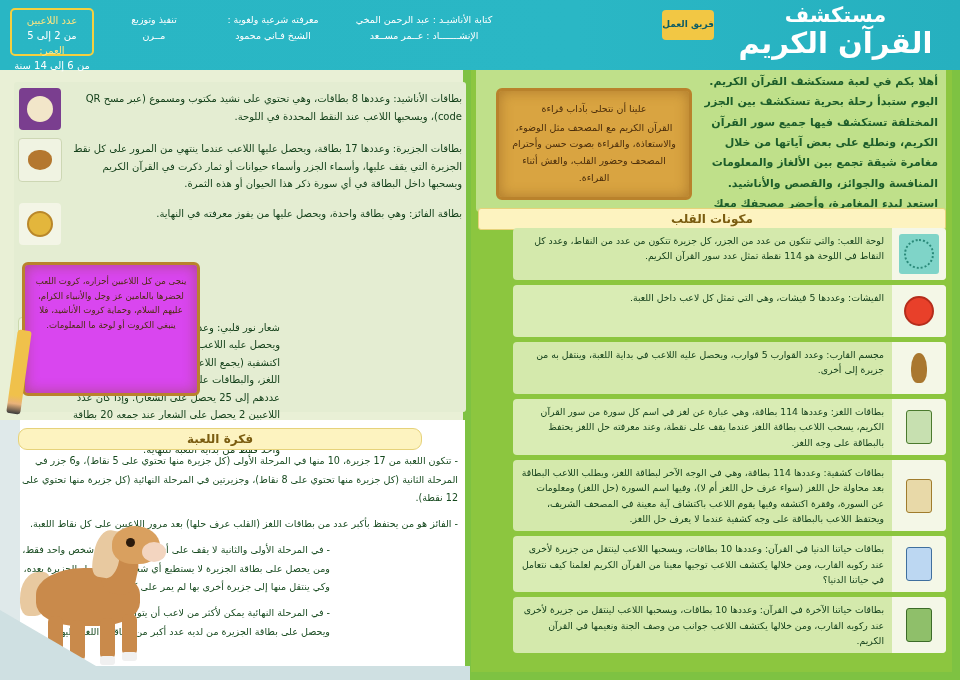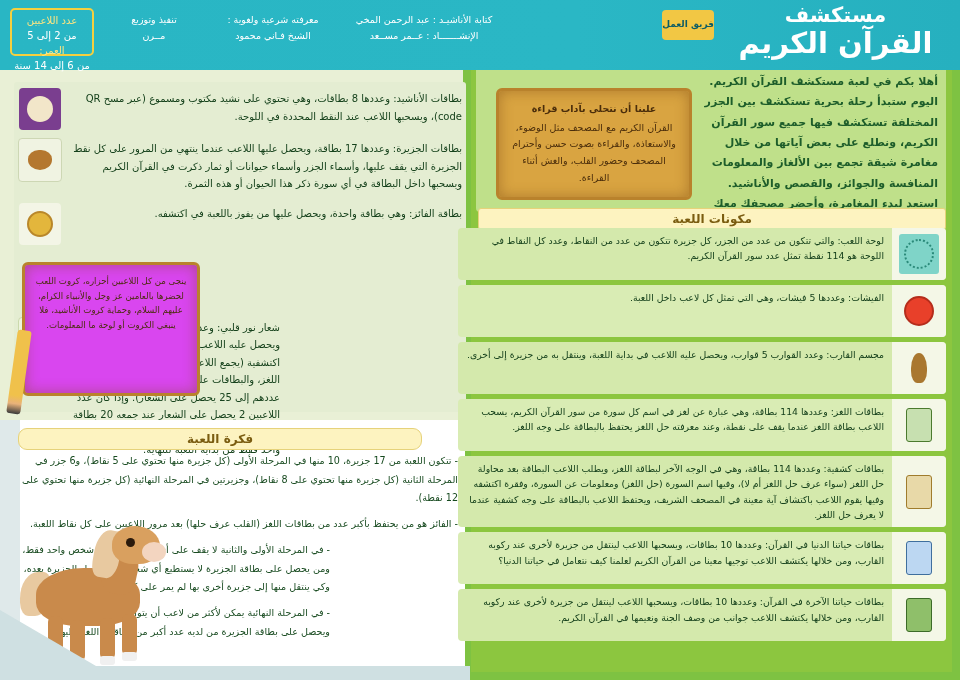--- a/index.html
+++ b/index.html
@@ -76,33 +76,33 @@
     position:absolute;right:22px;top:72px;width:236px;
     font-size:11px;color:#1d5d2a;line-height:1.85;text-align:right;font-weight:bold;
   }
   .scroll-note{
     position:absolute;right:268px;top:88px;width:196px;height:112px;
     background:#d9a441;border:3px solid #b9822c;border-radius:6px;
     box-shadow:inset 0 0 14px rgba(120,70,20,.45);
     color:#4a2d0b;font-size:9.5px;line-height:1.75;text-align:center;
     padding:10px 12px;box-sizing:border-box;
   }
-  .scroll-note .hd{font-weight:bold;display:block;margin-bottom:2px;}
+  .scroll-note .hd{font-weight:normal;display:block;margin-bottom:2px;}
 
   
   .ribbon{
     position:absolute;background:#fdf3c0;border:1px solid #e6d27a;border-radius:3px;
     color:#7a5c10;font-size:12px;font-weight:bold;text-align:center;
     padding:3px 10px;box-sizing:border-box;
   }
   #ribbon-components{right:14px;top:208px;width:468px;}
   #ribbon-idea{left:18px;top:428px;width:404px;border-radius:9px;}
 
   
-  .comp-list{position:absolute;right:14px;top:228px;width:488px;}
+  .comp-list{position:absolute;right:14px;top:228px;width:433px;}
   .comp-row{
     display:flex;flex-direction:row;align-items:stretch;
     background:#d9ecb4;border-radius:4px;margin-bottom:5px;overflow:hidden;
     min-height:52px;
   }
   .comp-row .thumb{
     width:54px;flex:0 0 54px;background:#f4f7e7;display:flex;align-items:center;justify-content:center;
   }
   .comp-row .txt{
     flex:1;padding:5px 8px;font-size:9.3px;line-height:1.65;color:#15401b;text-align:right;
@@ -224,21 +224,21 @@
     </div>
   </div>
 
   <div class="intro">أهلا بكم في لعبة مستكشف القرآن الكريم. اليوم ستبدأ رحلة بحرية تستكشف بين الجزر المختلفة تستكشف فيها جميع سور القرآن الكريم، ونطلع على بعض آياتها من خلال مغامرة شيقة تجمع بين الألغاز والمعلومات المنافسة والجوائز، والقصص والأناشيد. استعد لبدء المغامرة، وأحضر مصحفك معك</div>
 
   <div class="scroll-note">
     <span class="hd">علينا أن نتحلى بآداب قراءة</span>
     <span>القرآن الكريم مع المصحف مثل الوضوء، والاستعاذة، والقراءة بصوت حسن وأحترام المصحف وحضور القلب، والغش أثناء القراءة.</span>
   </div>
 
-  <div class="ribbon" id="ribbon-components">مكونات اللعبة</div>
+  <div class="ribbon" id="ribbon-components">مكونات القلب</div>
 
   <div class="comp-list">
     <div class="comp-row">
       <div class="thumb">
           <div class="tb tb-board"></div>
         </div>
       <div class="txt">لوحة اللعب: والتي تتكون من عدد من الجزر، كل جزيرة تتكون من عدد من النقاط، وعدد كل النقاط في اللوحة هو 114 نقطة تمثل عدد سور القرآن الكريم.</div>
     </div>
     <div class="comp-row">
       <div class="thumb">
@@ -301,21 +301,21 @@
     </div>
     <div class="left-row">
       <div class="txt">بطاقات الجزيرة: وعددها 17 بطاقة، ويحصل عليها اللاعب عندما ينتهي من المرور على كل نقط الجزيرة التي يقف عليها، وأسماء الجزر وأسماء حيوانات أو ثمار ذكرت في القرآن الكريم ويسحبها داخل البطاقة في أي سورة ذكر هذا الحيوان أو هذه الثمرة.</div>
       <div class="thumb">
           <div class="lt lt-birds">
             <i></i>
           </div>
         </div>
     </div>
     <div class="left-row">
-      <div class="txt">بطاقة الفائز: وهي بطاقة واحدة، ويحصل عليها من يفوز باللعبة في اكتشفه.</div>
+      <div class="txt">بطاقة الفائز: وهي بطاقة واحدة، ويحصل عليها من يفوز معرفته في النهاية.</div>
       <div class="thumb">
           <div class="lt lt-medal">
             <i></i>
           </div>
         </div>
     </div>
     <div class="left-row" style="margin-top:72px;">
       <div class="txt" style="padding-right:186px;">شعار نور قلبي: وعدد الشعارات 5 شعارات ويحصل عليه اللاعب عند جمعه 25 بطاقة اللغز/اكتشفية (يجمع اللاعب عدد البطاقات على وجه اللغز، والبطاقات على وجه كشفية) وعندما يصل عددهم إلى 25 يحصل على الشعار). وإذا كان عدد اللاعبين 2 يحصل على الشعار عند جمعه 20 بطاقة اللغز/اكتشفية، ولا يحصل اللاعب إلا على شعار واحد فقط من بداية اللعبة للنهاية.</div>
       <div class="thumb">
           <div class="lt lt-leaf">

